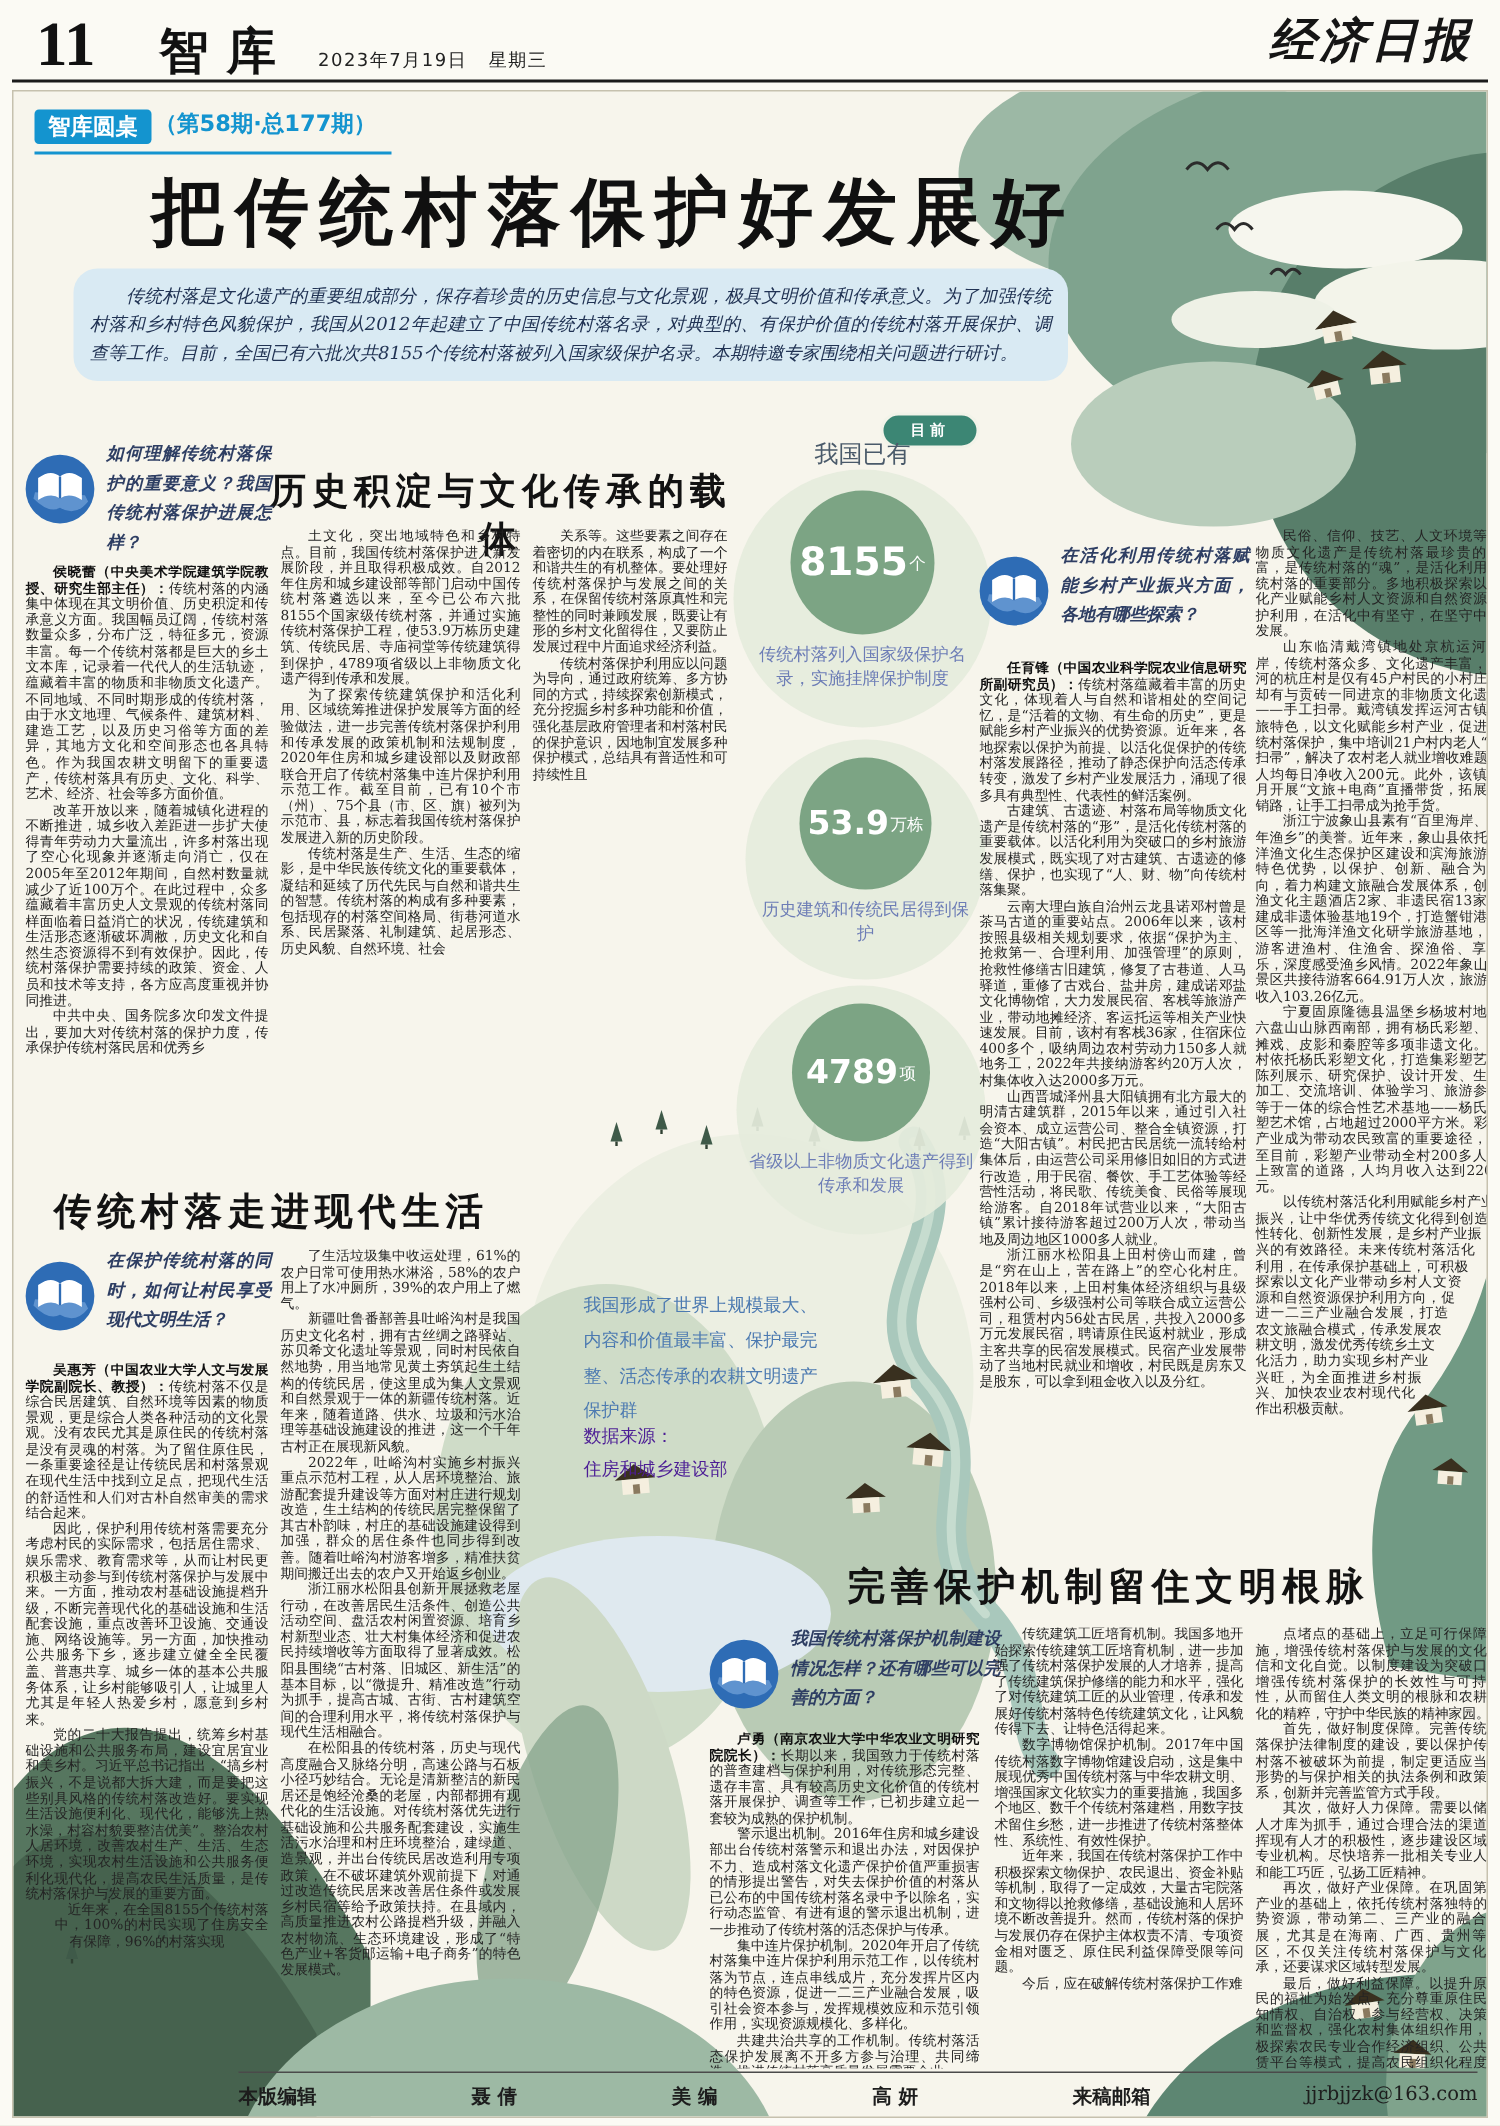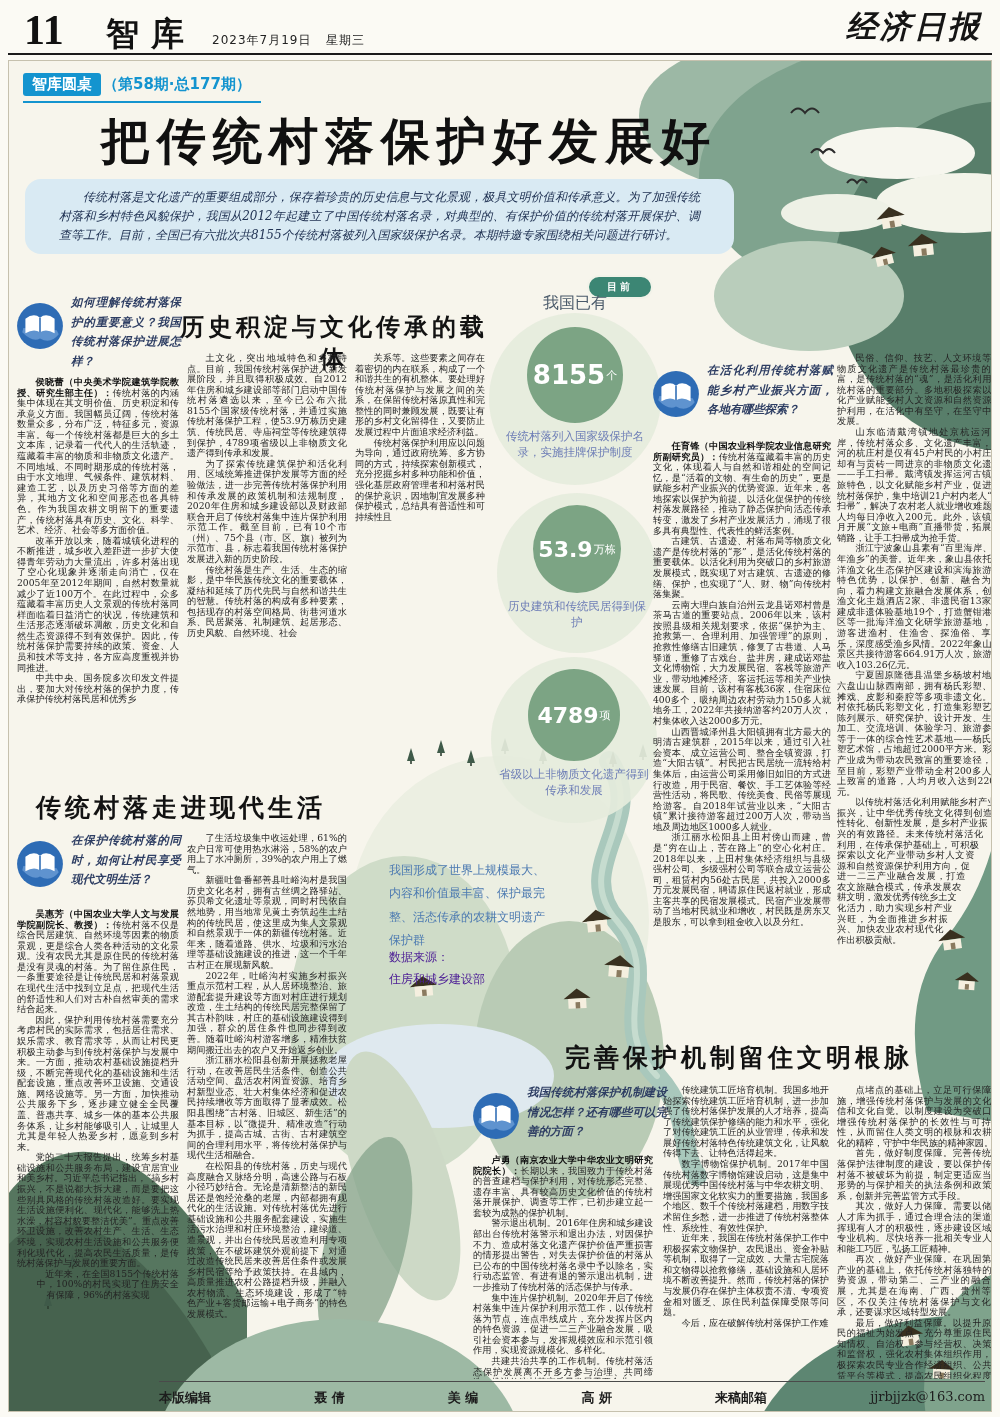--- a/index.html
+++ b/index.html
@@ -11,29 +11,29 @@
   .section-name{left:82px;top:12px;font-size:33px;font-weight:900;color:#111;letter-spacing:12px;margin-left:24px;}
   .date-line{left:212px;top:32px;font-size:12px;color:#222;letter-spacing:1px;}
   .masthead{right:18px;top:6px;font-size:31px;font-weight:900;color:#151515;
             font-family:"DejaVu Serif",serif;font-style:italic;letter-spacing:3px;}
   .head-rule{left:8px;top:53px;width:984px;border-top:2px solid #1b1b1b;}
   
   .frame{left:8px;top:60px;width:982px;height:1350px;border:1px solid #c6c1ae;background:#f7f5ec;overflow:hidden;}
   .illus{position:absolute;left:0;top:0;z-index:0;}
   .frame > .layer{position:absolute;z-index:2;}
   
-  .col-badge{left:14px;top:12px;display:flex;align-items:center;z-index:3;}
+  .col-badge{left:14px;top:12px;display:flex;align-items:flex-start;z-index:3;}
   .badge-pill{background:#1494cf;color:#fff;font-size:15px;font-weight:900;padding:2px 9px;border-radius:3px;}
   .badge-issue{color:#1494cf;font-size:15px;font-weight:900;margin-left:2px;}
   .badge-underline{left:14px;top:40px;width:238px;border-top:2px solid #1494cf;}
   
   .main-title{left:50px;top:48px;width:700px;text-align:center;font-size:49px;font-weight:900;
               color:#101010;letter-spacing:7px;}
   
-  .intro-box{left:16px;top:118px;width:641px;background:#d9eaf3;border-radius:16px;padding:9px 34px;
+  .intro-box{left:40px;top:118px;width:641px;background:#d9eaf3;border-radius:16px;padding:9px 11px;
              font-family:"DejaVu Serif",serif;font-style:italic;font-size:12px;line-height:1.58;
              color:#203253;text-align:justify;}
   .intro-box p{margin:0;text-indent:2em;}
   
   .now-pill{left:578px;top:214px;background:#3c8674;color:#fff;font-size:10px;font-weight:900;
             letter-spacing:3px;padding:3px 18px;border-radius:14px;border:2px solid #f2f3e9;}
   .stats-lead{left:480px;top:232px;width:172px;text-align:center;font-size:16px;color:#4a5a6a;}
   .stat-outer{position:absolute;left:0;top:0;width:100%;height:100%;border-radius:50%;background:#e5ecdc;opacity:.92;}
   .stat-inner{position:absolute;border-radius:50%;background:#7ca484;display:flex;align-items:baseline;
               justify-content:center;color:#fff;padding-top:0;align-items:center;}
@@ -287,21 +287,21 @@
             <path d="M10 17 Q18 11 24 16 Q30 11 38 17 L38 31 Q30 26 24 30 Q18 26 10 31 Z" fill="#ffffff"></path>
             <path d="M24 16 L24 30" stroke="#2e6cb5" stroke-width="1.5"></path>
           </svg>
       </span>
       <div class="q-text">在保护传统村落的同时，如何让村民享受现代文明生活？</div>
     </div>
     <div class="layer col" style="left:8px;top:848px;width:162px;height:470px">
       <p><strong>吴惠芳（中国农业大学人文与发展学院副院长、教授）：</strong><span>传统村落不仅是综合民居建筑、自然环境等因素的物质景观，更是综合人类各种活动的文化景观。没有农民尤其是原住民的传统村落是没有灵魂的村落。为了留住原住民，一条重要途径是让传统民居和村落景观在现代生活中找到立足点，把现代生活的舒适性和人们对古朴自然审美的需求结合起来。</span></p>
       <div>
           <p>因此，保护利用传统村落需要充分考虑村民的实际需求，包括居住需求、娱乐需求、教育需求等，从而让村民更积极主动参与到传统村落保护与发展中来。一方面，推动农村基础设施提档升级，不断完善现代化的基础设施和生活配套设施，重点改善环卫设施、交通设施、网络设施等。另一方面，加快推动公共服务下乡，逐步建立健全全民覆盖、普惠共享、城乡一体的基本公共服务体系，让乡村能够吸引人，让城里人尤其是年轻人热爱乡村，愿意到乡村来。</p>
-          <p>党的二十大报告提出，统筹乡村基础设施和公共服务布局，建设宜居宜业和美乡村。习近平总书记指出，“搞乡村振兴，不是说都大拆大建，而是要把这些别具风格的传统村落改造好。要实现生活设施便利化、现代化，能够洗上热水澡，村容村貌要整洁优美”。重点改善环卫设施，改善农村生产、生活、生态环境，实现农村生活设施和公共服务便利化现代化，提高农民生活质量，是传统村落保护与发展的重要方面。</p>
+          <p>党的二十大报告提出，统筹乡村基础设施和公共服务布局，建设宜居宜业和美乡村。习近平总书记指出，“搞乡村振兴，不是说都大拆大建，而是要把这些别具风格的传统村落改造好。要实现生活设施便利化、现代化，能够洗上热水澡，村容村貌要整洁优美”。整治农村人居环境，改善农村生产、生活、生态环境，实现农村生活设施和公共服务便利化现代化，提高农民生活质量，是传统村落保护与发展的重要方面。</p>
         </div>
       <div class="mtn-float"></div>
       <div>
           <p>近年来，在全国8155个传统村落中，100%的村民实现了住房安全有保障，96%的村落实现</p>
         </div>
     </div>
     <div class="layer col" style="left:178px;top:772px;width:160px;height:540px">
       <div>
           <p>了生活垃圾集中收运处理，61%的农户日常可使用热水淋浴，58%的农户用上了水冲厕所，39%的农户用上了燃气。</p>
           <p>新疆吐鲁番鄯善县吐峪沟村是我国历史文化名村，拥有古丝绸之路驿站、苏贝希文化遗址等景观，同时村民依自然地势，用当地常见黄土夯筑起生土结构的传统民居，使这里成为集人文景观和自然景观于一体的新疆传统村落。近年来，随着道路、供水、垃圾和污水治理等基础设施建设的推进，这一个千年古村正在展现新风貌。</p>

